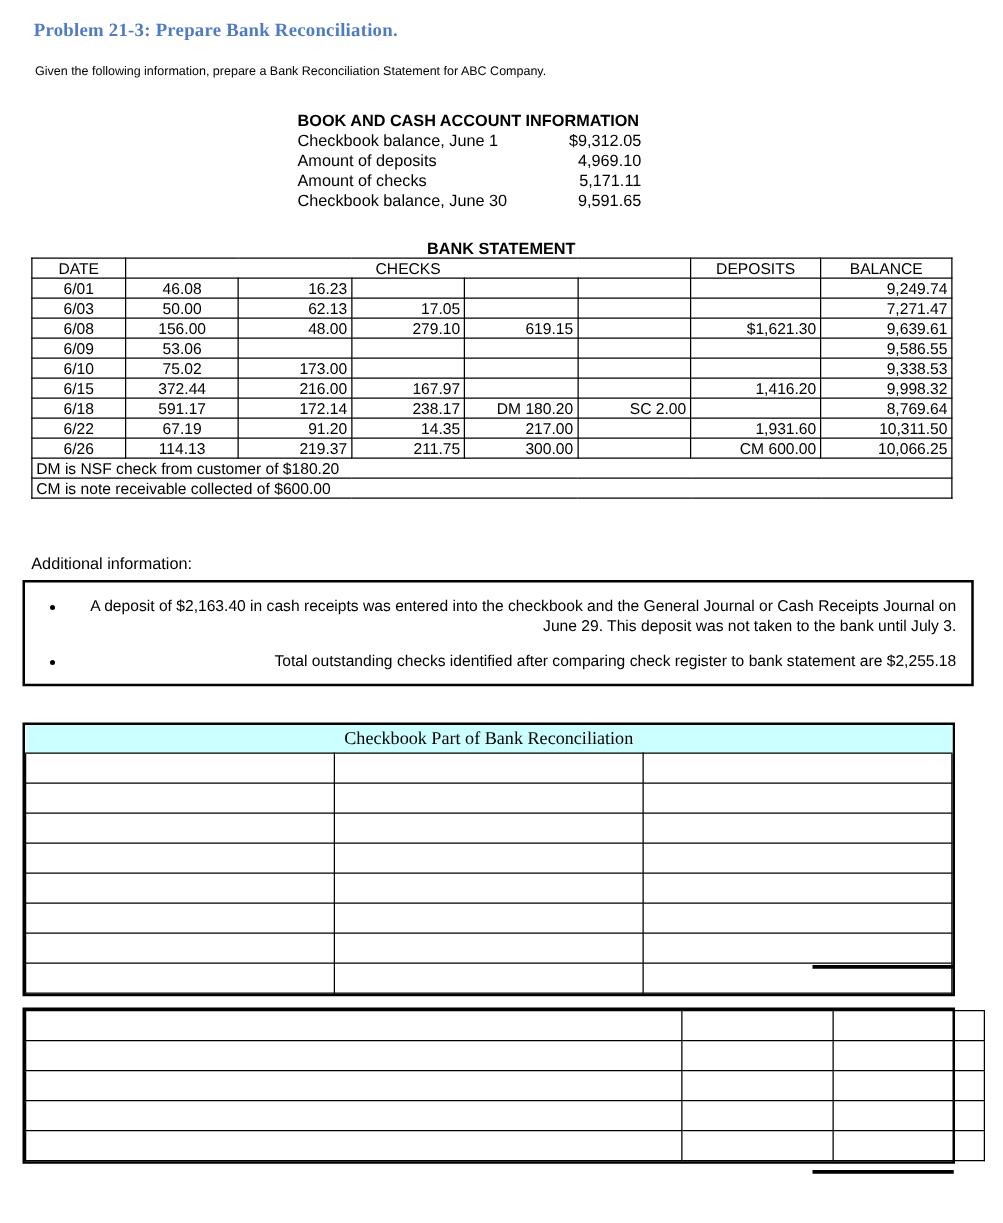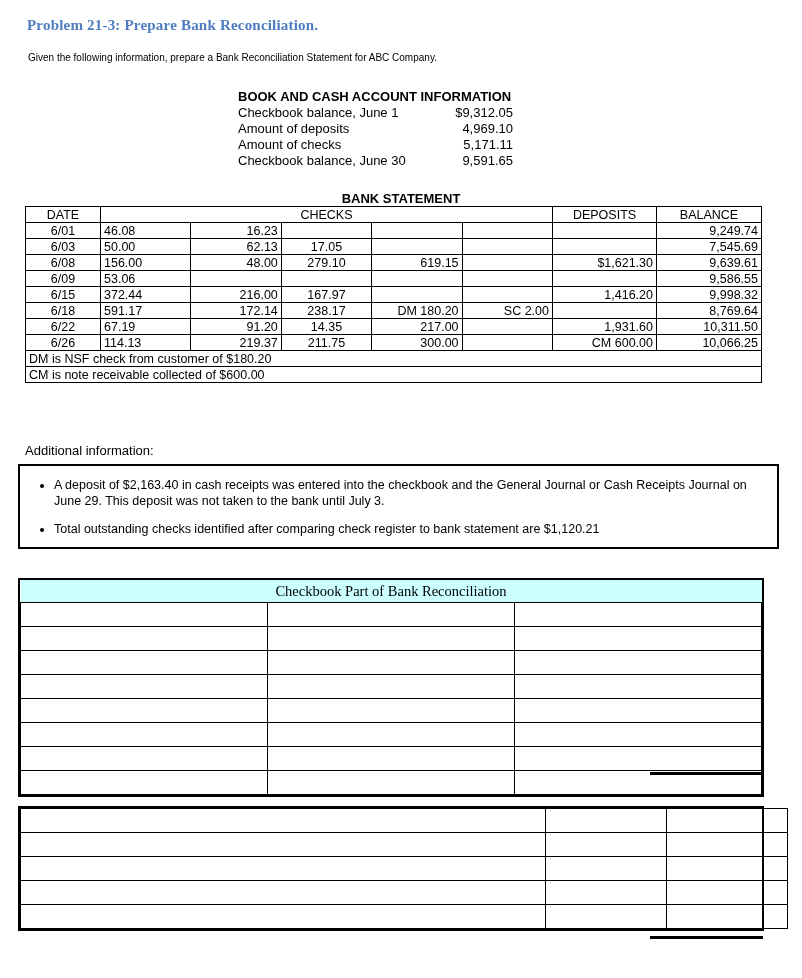--- a/index.html
+++ b/index.html
@@ -83,23 +83,23 @@
   }
   table.stmt td, table.stmt th {
     border: 1px solid #000;
     height: 15px;
     padding: 0 3px;
     font-weight: normal;
     line-height: 14px;
   }
   table.stmt th { text-align: center; }
   .c-date   { width: 68px;  text-align: center; }
-  .c-chk    { width: 90px;  text-align: left; }
+  .c-chk    { width: 90px;  text-align: center; }
   .c-chk2   { width: 96px;  text-align: right; }
-  .c-chk3   { width: 96px;  text-align: center; margin-left: 24px; }
+  .c-chk3   { width: 96px;  text-align: right; margin-left: 24px; }
   .c-chk4   { width: 96px;  text-align: right; }
   .c-chk5   { width: 96px;  text-align: right; }
   .c-dep    { width: 97px;  text-align: right; }
   .c-bal    { width: 98px;  text-align: right; }
   .note-row td {
     text-align: left;
     padding-left: 4px;
   }
 
   
@@ -117,21 +117,21 @@
     height: 85px;
     border: 2px solid #000;
     box-sizing: border-box;
   }
   .addl-list {
     margin: 0;
     padding: 12px 12px 0 34px;
     font-size: 12.5px;
     line-height: 15.5px;
   }
-  .addl-list li { margin-bottom: 13px; }
+  .addl-list li { margin-bottom: 13px; text-align: right; }
   .addl-list li:last-child { margin-bottom: 0; }
   .recon-outer {
     position: absolute;
     left: 18px;
     border: 2px solid #000;
     box-sizing: border-box;
     width: 746px;
   }
   .recon-inner { border-collapse: collapse; table-layout: fixed; width: 100%; font-size: 13.5px; font-family: Liberation Serif, serif; }
   .recon-inner td {
@@ -205,41 +205,51 @@
       <td class="c-bal">9,249.74</td>
     </tr>
     <tr>
       <td class="c-date">6/03</td>
       <td class="c-chk">50.00</td>
       <td class="c-chk2">62.13</td>
       <td class="c-chk3">17.05</td>
       <td class="c-chk4"></td>
       <td class="c-chk5"></td>
       <td class="c-dep"></td>
-      <td class="c-bal">7,545.69</td>
+      <td class="c-bal">7,271.47</td>
     </tr>
     <tr>
       <td class="c-date">6/08</td>
       <td class="c-chk">156.00</td>
       <td class="c-chk2">48.00</td>
       <td class="c-chk3">279.10</td>
       <td class="c-chk4">619.15</td>
       <td class="c-chk5"></td>
       <td class="c-dep">$1,621.30</td>
       <td class="c-bal">9,639.61</td>
     </tr>
     <tr>
       <td class="c-date">6/09</td>
       <td class="c-chk">53.06</td>
       <td class="c-chk2"></td>
       <td class="c-chk3"></td>
       <td class="c-chk4"></td>
       <td class="c-chk5"></td>
       <td class="c-dep"></td>
       <td class="c-bal">9,586.55</td>
+    </tr>
+    <tr>
+      <td class="c-date">6/10</td>
+      <td class="c-chk">75.02</td>
+      <td class="c-chk2">173.00</td>
+      <td class="c-chk3"></td>
+      <td class="c-chk4"></td>
+      <td class="c-chk5"></td>
+      <td class="c-dep"></td>
+      <td class="c-bal">9,338.53</td>
     </tr>
     <tr>
       <td class="c-date">6/15</td>
       <td class="c-chk">372.44</td>
       <td class="c-chk2">216.00</td>
       <td class="c-chk3">167.97</td>
       <td class="c-chk4"></td>
       <td class="c-chk5"></td>
       <td class="c-dep">1,416.20</td>
       <td class="c-bal">9,998.32</td>
@@ -282,21 +292,21 @@
       <td colspan="8">CM is note receivable collected of $600.00</td>
     </tr>
   </tbody>
     </table>
 
   <div class="addl-label">Additional information:</div>
 
   <div class="addl-box">
     <ul class="addl-list">
       <li>A deposit of $2,163.40 in cash receipts was entered into the checkbook and the General Journal or Cash Receipts Journal on June 29.  This deposit was not taken to the bank until July 3.</li>
-      <li>Total outstanding checks identified after comparing check register to bank statement are $1,120.21</li>
+      <li>Total outstanding checks identified after comparing check register to bank statement are $2,255.18</li>
     </ul>
   </div>
 
   <div class="recon-outer" style="top:578px;">
     <table class="recon-inner">
       <tbody>
           <tr>
         <td class="hdr" colspan="3">Checkbook Part of Bank Reconciliation</td>
       </tr>
       <tr>

